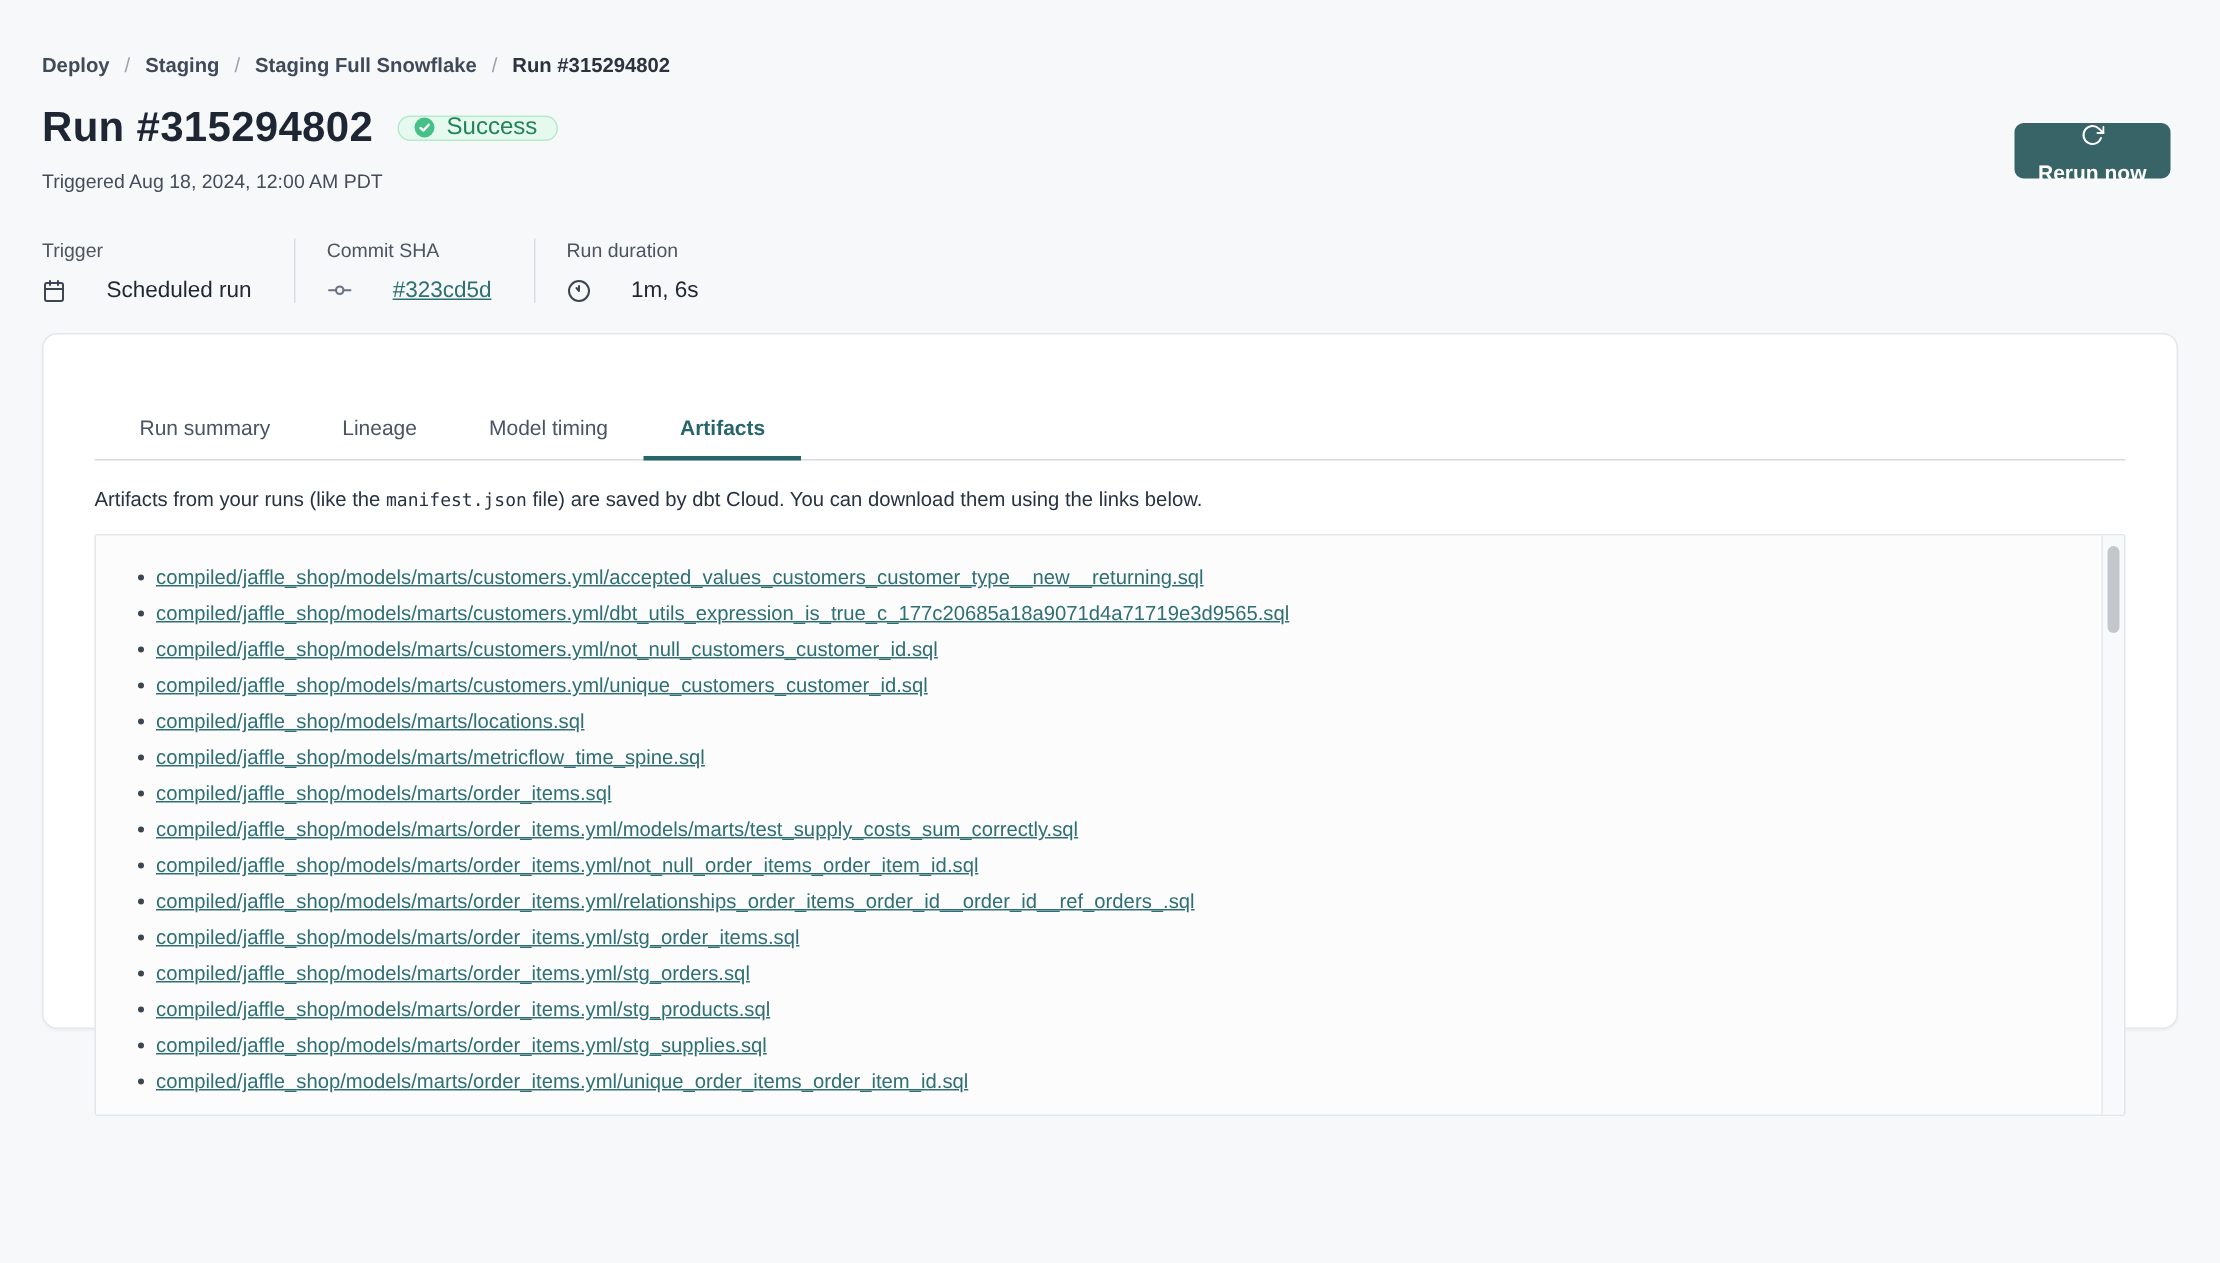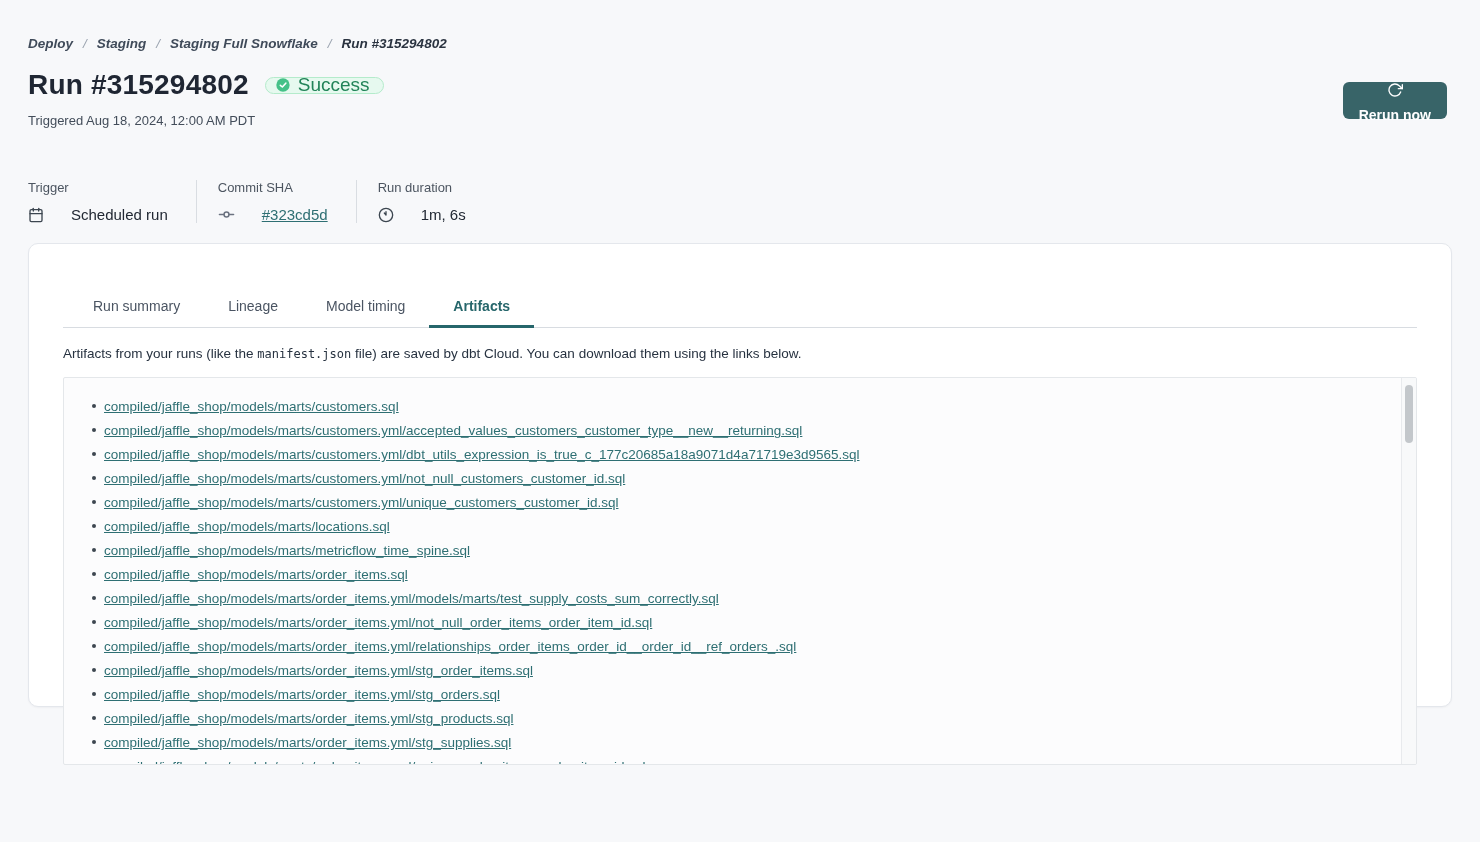--- a/index.html
+++ b/index.html
@@ -8,51 +8,51 @@
     width: 1480px; height: 842px;
     background: #f7f8fa;
     font-family: "Liberation Sans", sans-serif;
     color: #212833;
     overflow: hidden;
     position: relative;
   }
   .page { padding: 0 28px; position: relative; }
 
   
-  .breadcrumb { padding-top: 36px; font-size: 13.5px; font-weight: 700; color: #3f4a59; display: flex; gap: 10px; align-items: center; font-style: italic; }
+  .breadcrumb { padding-top: 36px; font-size: 13.5px; font-weight: 700; color: #3f4a59; display: flex; gap: 10px; align-items: center; }
   .breadcrumb a { color: #3f4a59; text-decoration: none; cursor: pointer; }
   .breadcrumb .sep { color: #9aa3af; font-weight: 400; }
   .breadcrumb .current { color: #2a3340; }
 
   
   .title-row { margin-top: 16px; display: flex; align-items: center; gap: 16px; }
   .page-title { font-size: 28px; font-weight: 700; color: #1f2633; margin: 0; line-height: 36px; letter-spacing: 0.2px; }
   .status-badge {
     display: inline-flex; align-items: center; gap: 7px;
     background: #e6f9ef; border: 1px solid #b4ebcb;
-    color: #218358; font-size: 19px;
+    color: #218358; font-size: 16px;
     height: 17px; padding: 0 13px 0 9px; border-radius: 14px;
   }
   .triggered { margin-top: 10px; font-size: 13px; color: #434d5a; }
 
   .rerun-btn {
     position: absolute; top: 82px; right: 33px;
     height: 37px; padding: 0 16px;
     background: #386468; color: #ffffff;
     border: none; border-radius: 6px;
     font-family: "Liberation Sans", sans-serif;
     font-size: 14px; font-weight: 700;
     display: inline-flex; align-items: center; gap: 9px;
     cursor: pointer;
     flex-direction: column;
   }
 
   
   .meta-row { margin-top: 31px; display: flex; align-items: stretch; }
-  .meta-col { padding-right: 28px; margin-top: 21px; }
+  .meta-col { padding-right: 28px; }
   .meta-col + .meta-col { padding-left: 21px; border-left: 1px solid #d9dde2; }
   .meta-label { font-size: 13px; color: #4c5560; }
   .meta-value { margin-top: 11px; font-size: 15px; color: #212833; display: flex; align-items: center; gap: 27px; }
   .meta-value .ic { color: #3c4650; display: inline-flex; }
   .commit-link { color: #2e6f73; text-decoration: underline; }
 
   
   .card {
     margin-top: 20px; height: 464px;
     background: #ffffff;
@@ -179,21 +179,20 @@
       <div class="tab">Run summary</div>
       <div class="tab">Lineage</div>
       <div class="tab">Model timing</div>
       <div class="tab active">Artifacts</div>
     </div>
 
     <p class="artifacts-desc"><span>Artifacts from your runs (like the </span><code>manifest.json</code><span> file) are saved by dbt Cloud. You can download them using the links below.</span></p>
 
     <div class="artifact-list">
       <ul>
-        <li><a>compiled/jaffle_shop/models/marts/customers.sql</a></li>
         <li><a>compiled/jaffle_shop/models/marts/customers.yml/accepted_values_customers_customer_type__new__returning.sql</a></li>
         <li><a>compiled/jaffle_shop/models/marts/customers.yml/dbt_utils_expression_is_true_c_177c20685a18a9071d4a71719e3d9565.sql</a></li>
         <li><a>compiled/jaffle_shop/models/marts/customers.yml/not_null_customers_customer_id.sql</a></li>
         <li><a>compiled/jaffle_shop/models/marts/customers.yml/unique_customers_customer_id.sql</a></li>
         <li><a>compiled/jaffle_shop/models/marts/locations.sql</a></li>
         <li><a>compiled/jaffle_shop/models/marts/metricflow_time_spine.sql</a></li>
         <li><a>compiled/jaffle_shop/models/marts/order_items.sql</a></li>
         <li><a>compiled/jaffle_shop/models/marts/order_items.yml/models/marts/test_supply_costs_sum_correctly.sql</a></li>
         <li><a>compiled/jaffle_shop/models/marts/order_items.yml/not_null_order_items_order_item_id.sql</a></li>
         <li><a>compiled/jaffle_shop/models/marts/order_items.yml/relationships_order_items_order_id__order_id__ref_orders_.sql</a></li>

